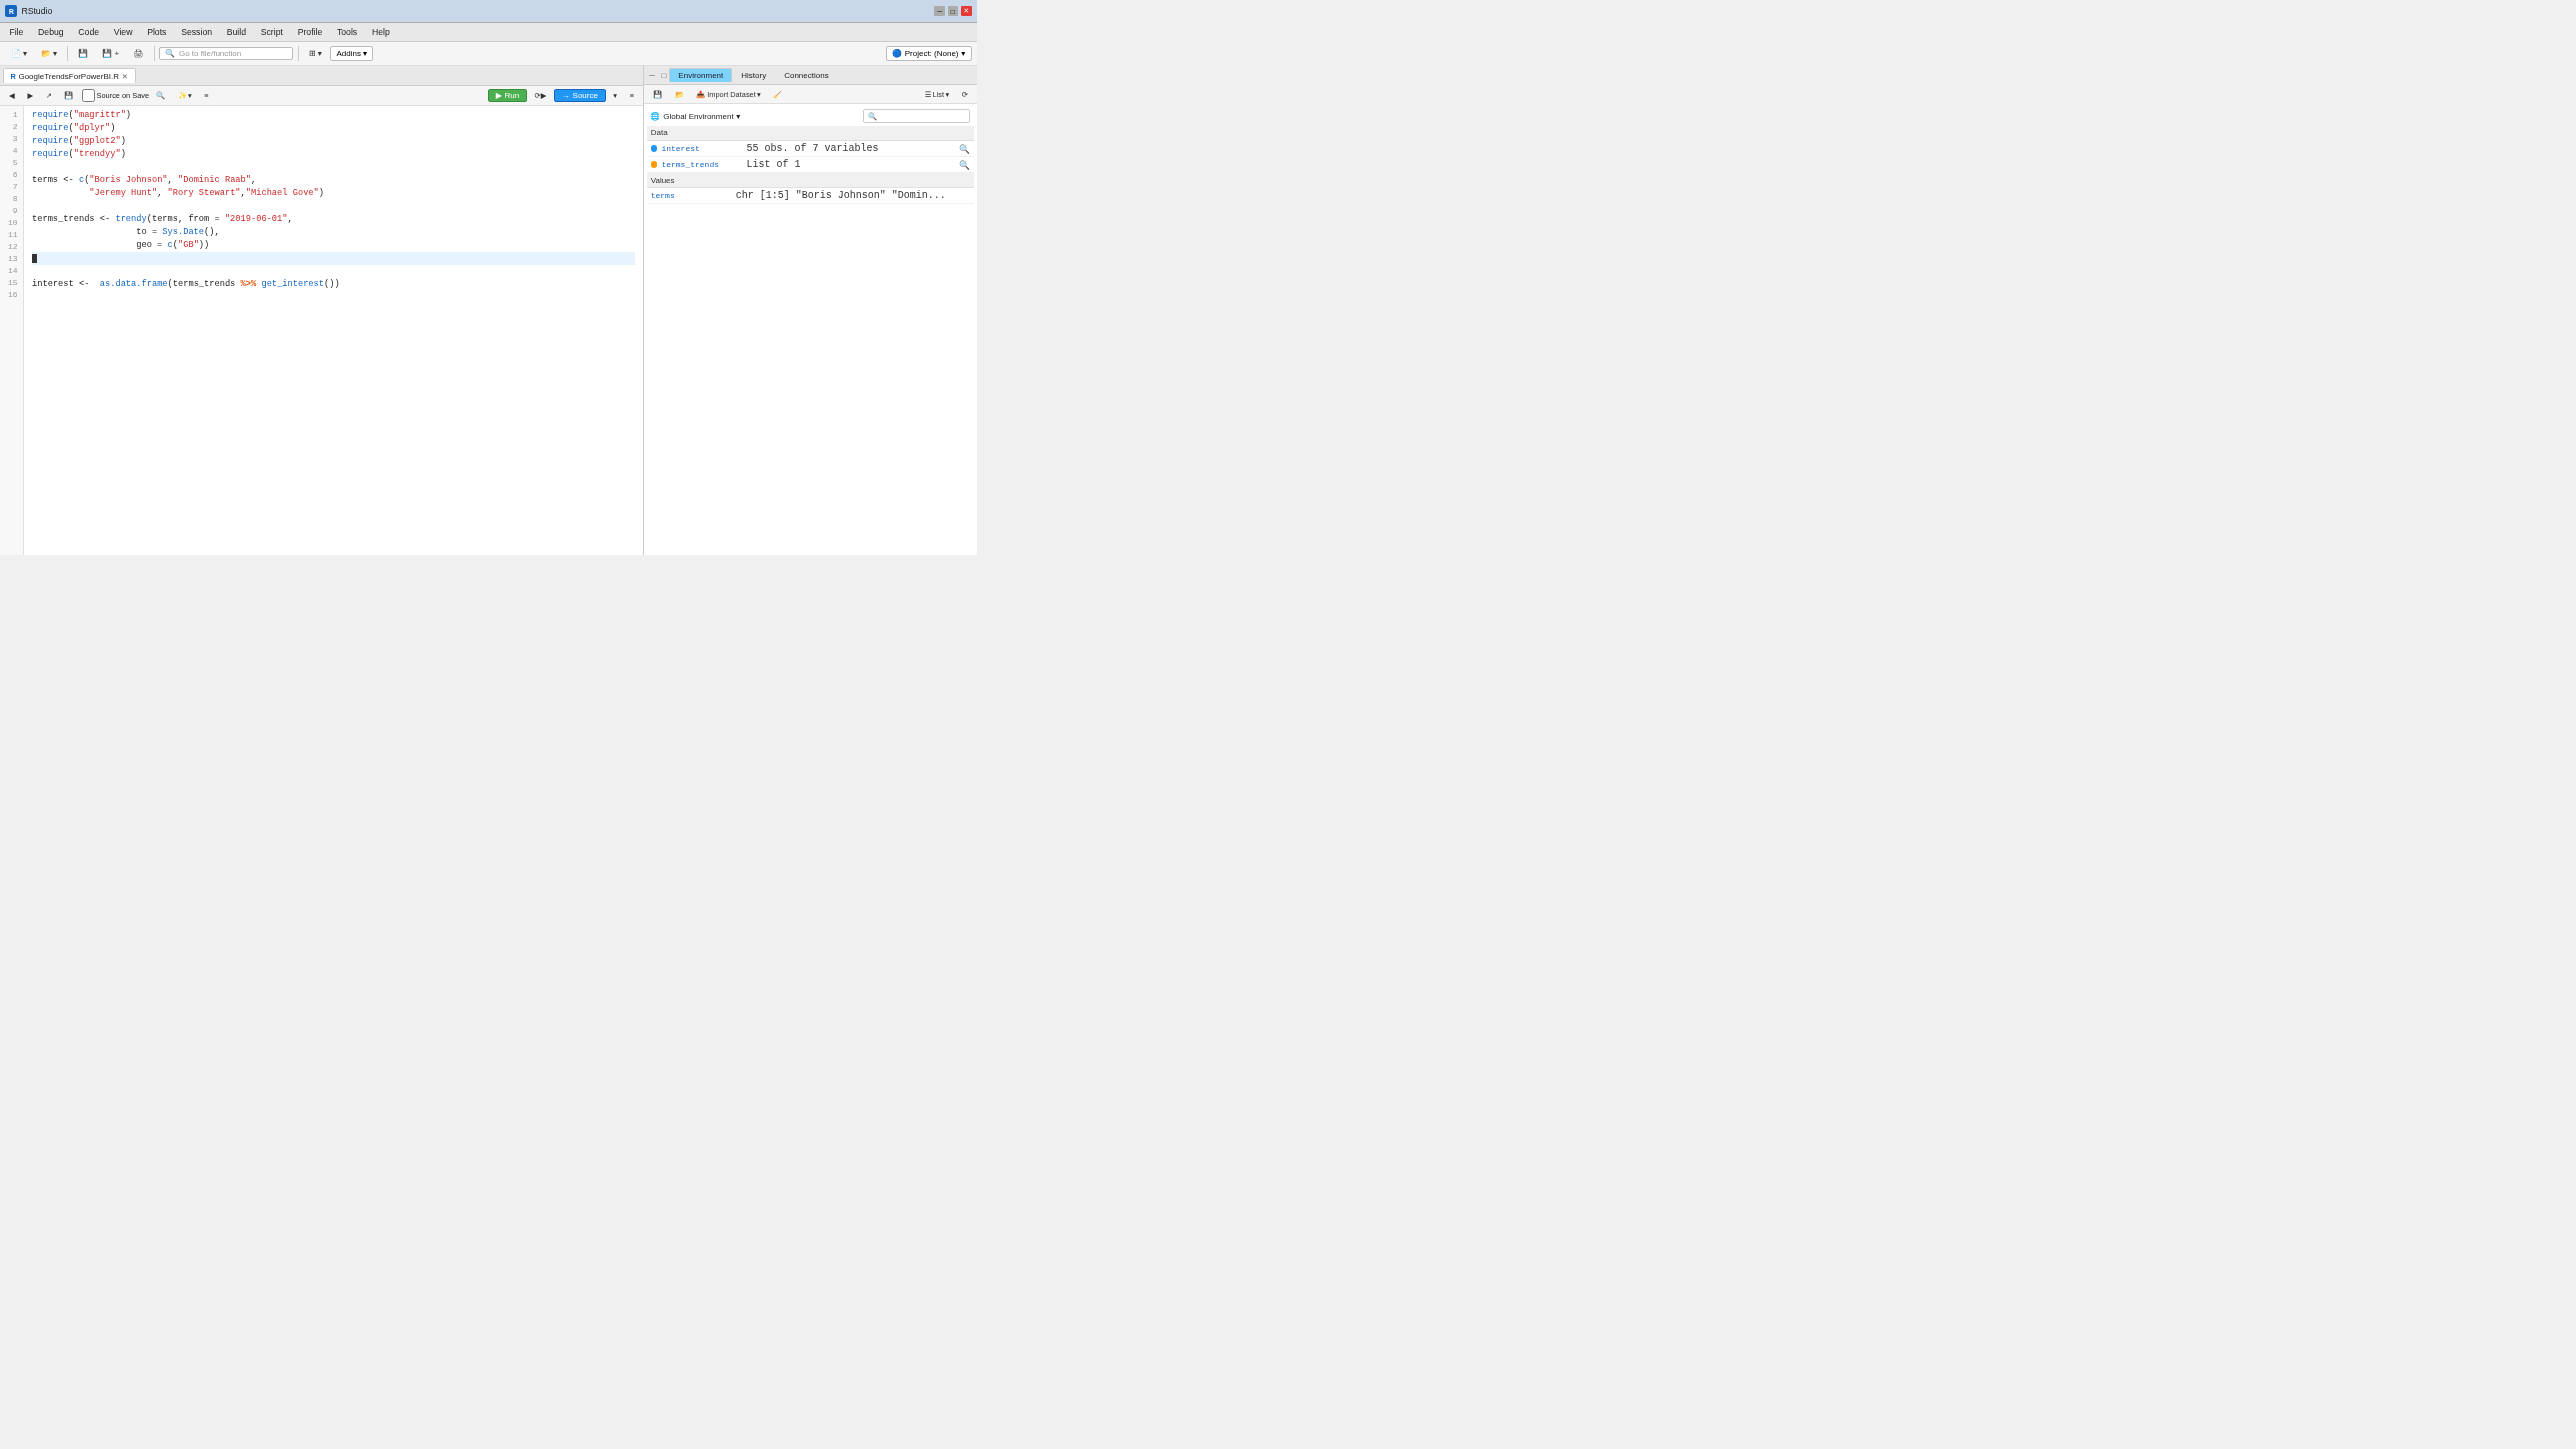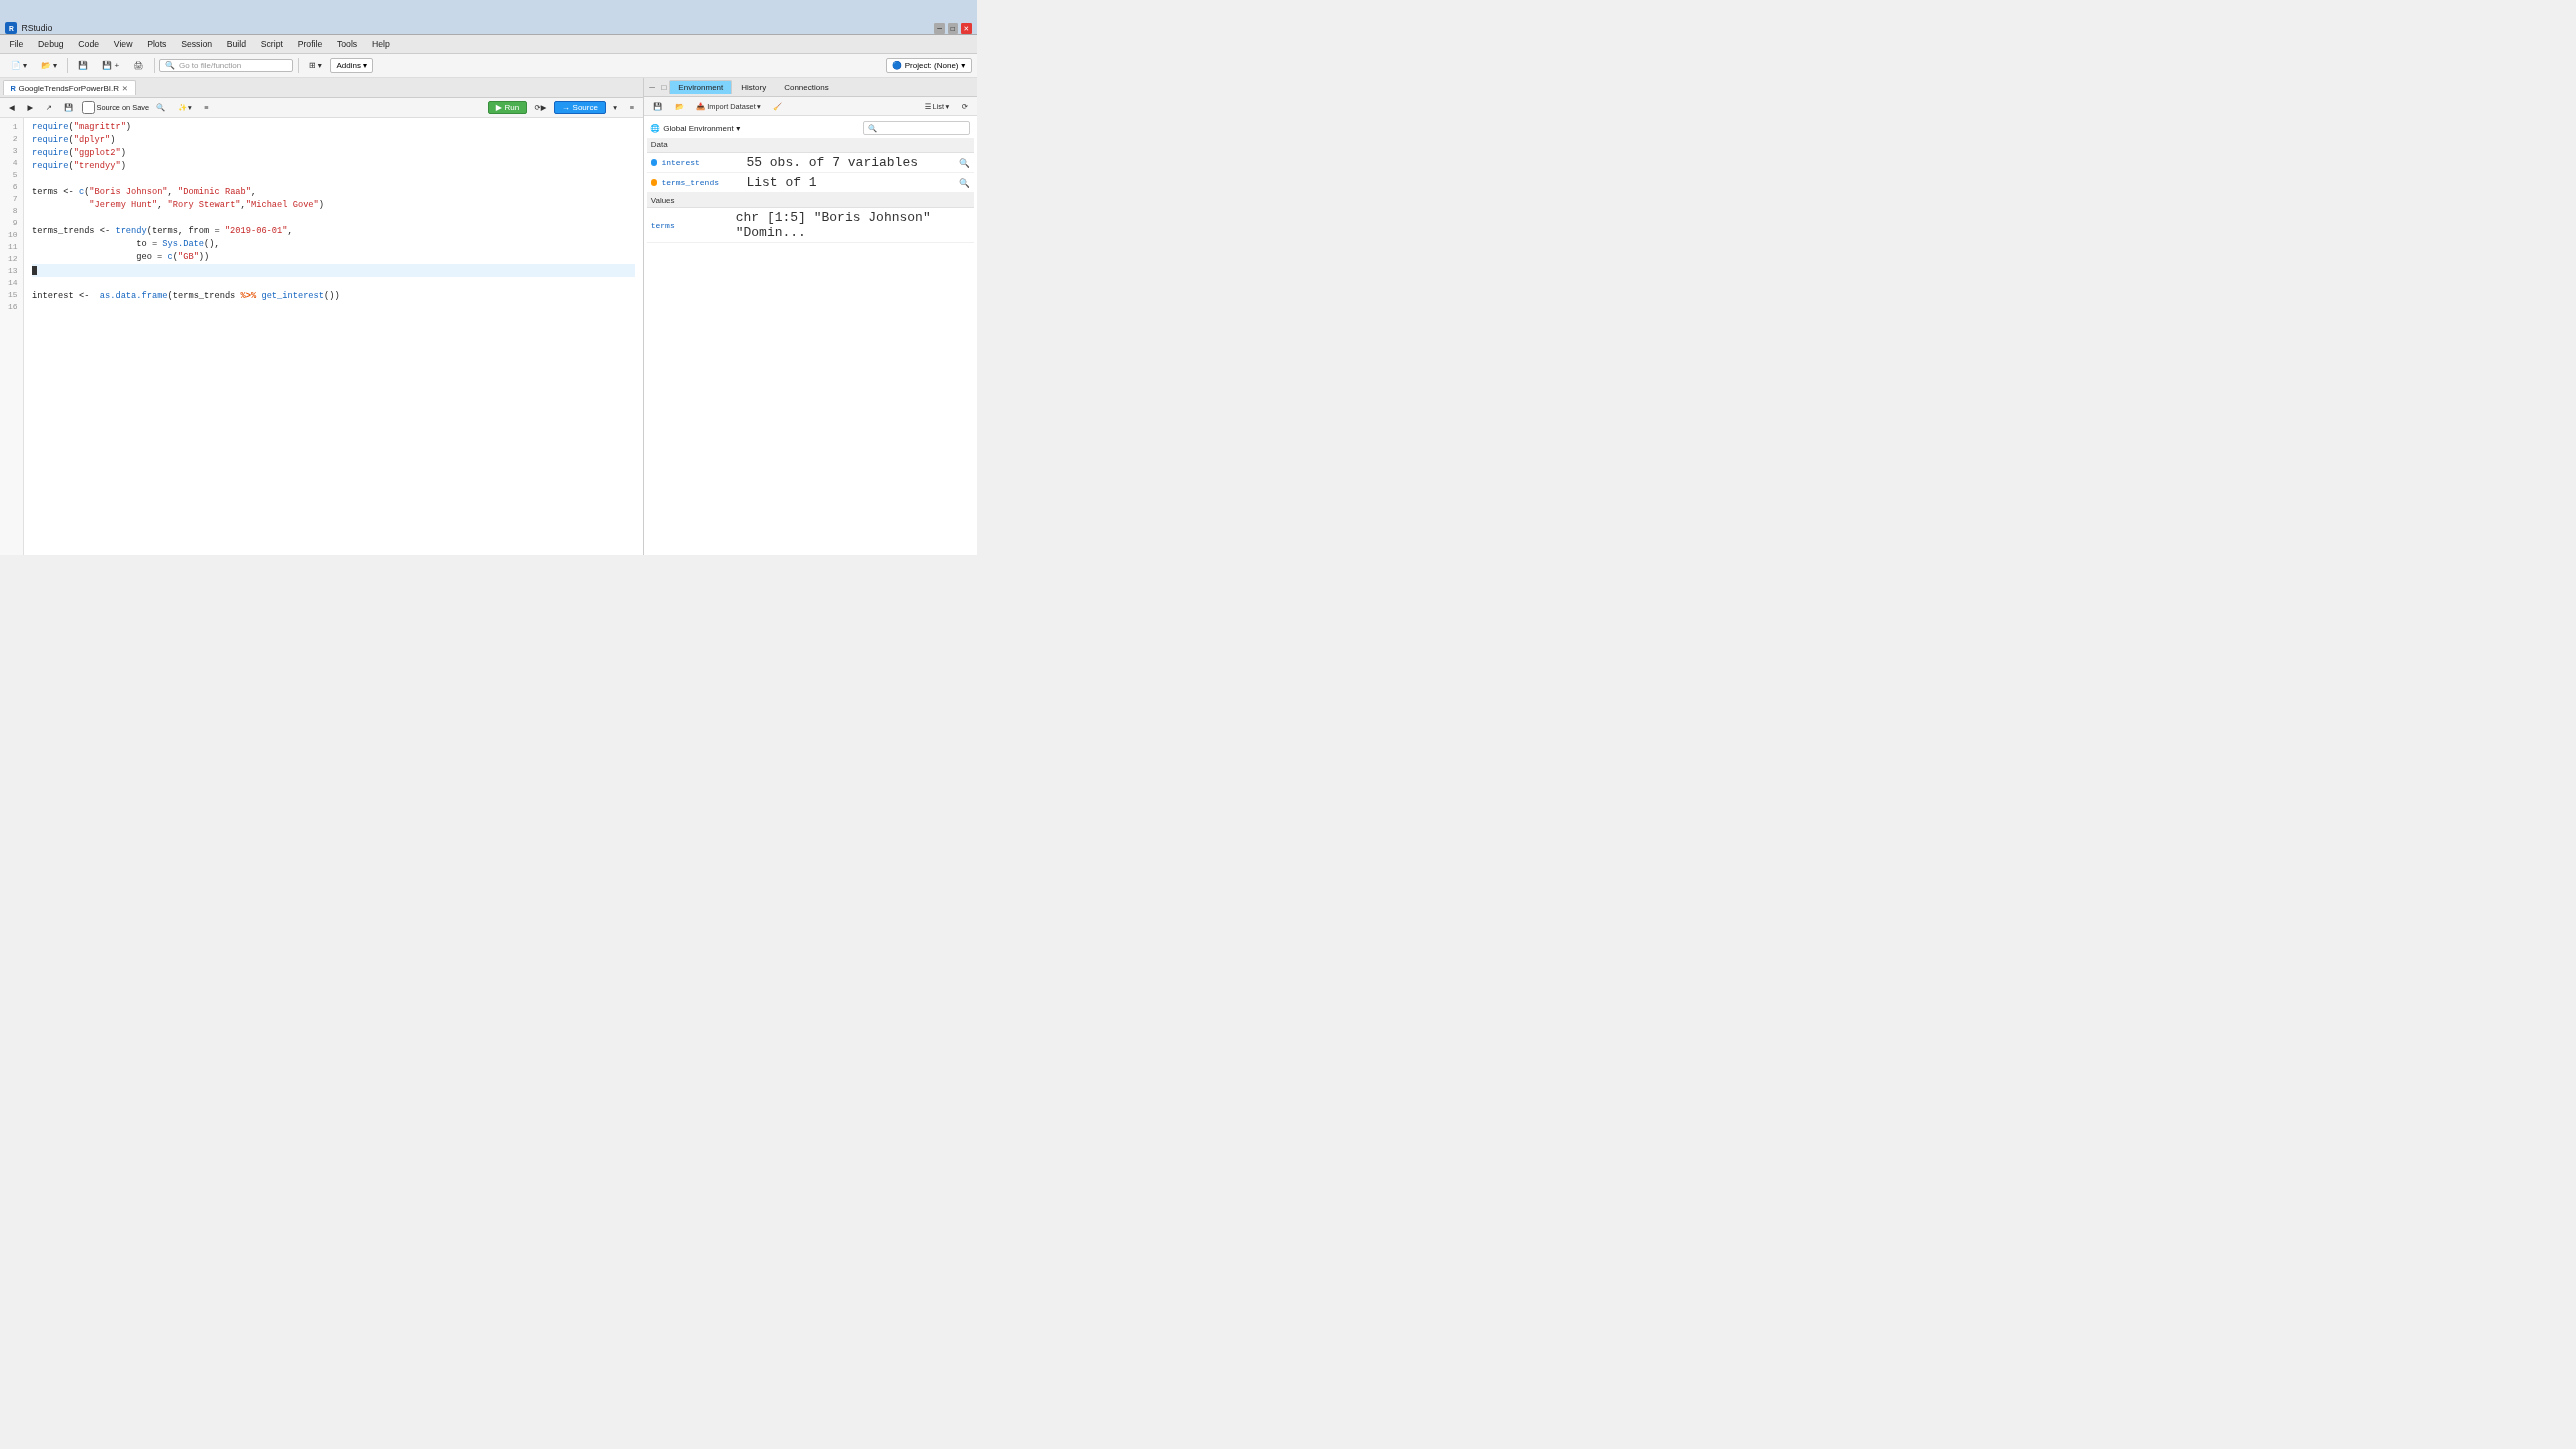--- a/index.html
+++ b/index.html
@@ -9,23 +9,23 @@
       background: #f0f0f0;
       width: 977px;
       height: 555px;
       overflow: hidden;
       color: #222;
     }
 
     
     .title-bar {
       background: #c8d8e8;
-      height: 35px;
-      display: flex;
-      align-items: flex-end;
+      height: 23px;
+      display: flex;
+      align-items: center;
       justify-content: space-between;
       padding: 0 5.4px;
       border-bottom: 0.7px solid #aaa;
     }
     .title-bar-left {
       display: flex;
       align-items: center;
       gap: 4px;
       font-size: 8.7px;
       font-weight: 500;
@@ -359,21 +359,21 @@
     .env-row .dot {
       width: 6.7px; height: 6.7px;
       border-radius: 50%;
       background: #2196f3;
       flex-shrink: 0;
     }
     .env-row .dot-orange {
       background: #ff9800;
     }
     .env-name { color: #1565c0; font-family: Liberation Mono, monospace; min-width: 81px; }
-    .env-value { color: #333; font-family: 'Courier New', monospace; font-size: 13px; }
+    .env-value { color: #333; font-family: 'Courier New', monospace; font-size: 10px; }
     .env-search-icon {
       margin-left: auto;
       color: #999; font-size: 8.7px; cursor: pointer;
     }
     .values-section {
       font-size: 8px;
     }
     .global-env-selector {
       display: flex; align-items: center; gap: 2.7px;
       padding: 2.7px 4px;

